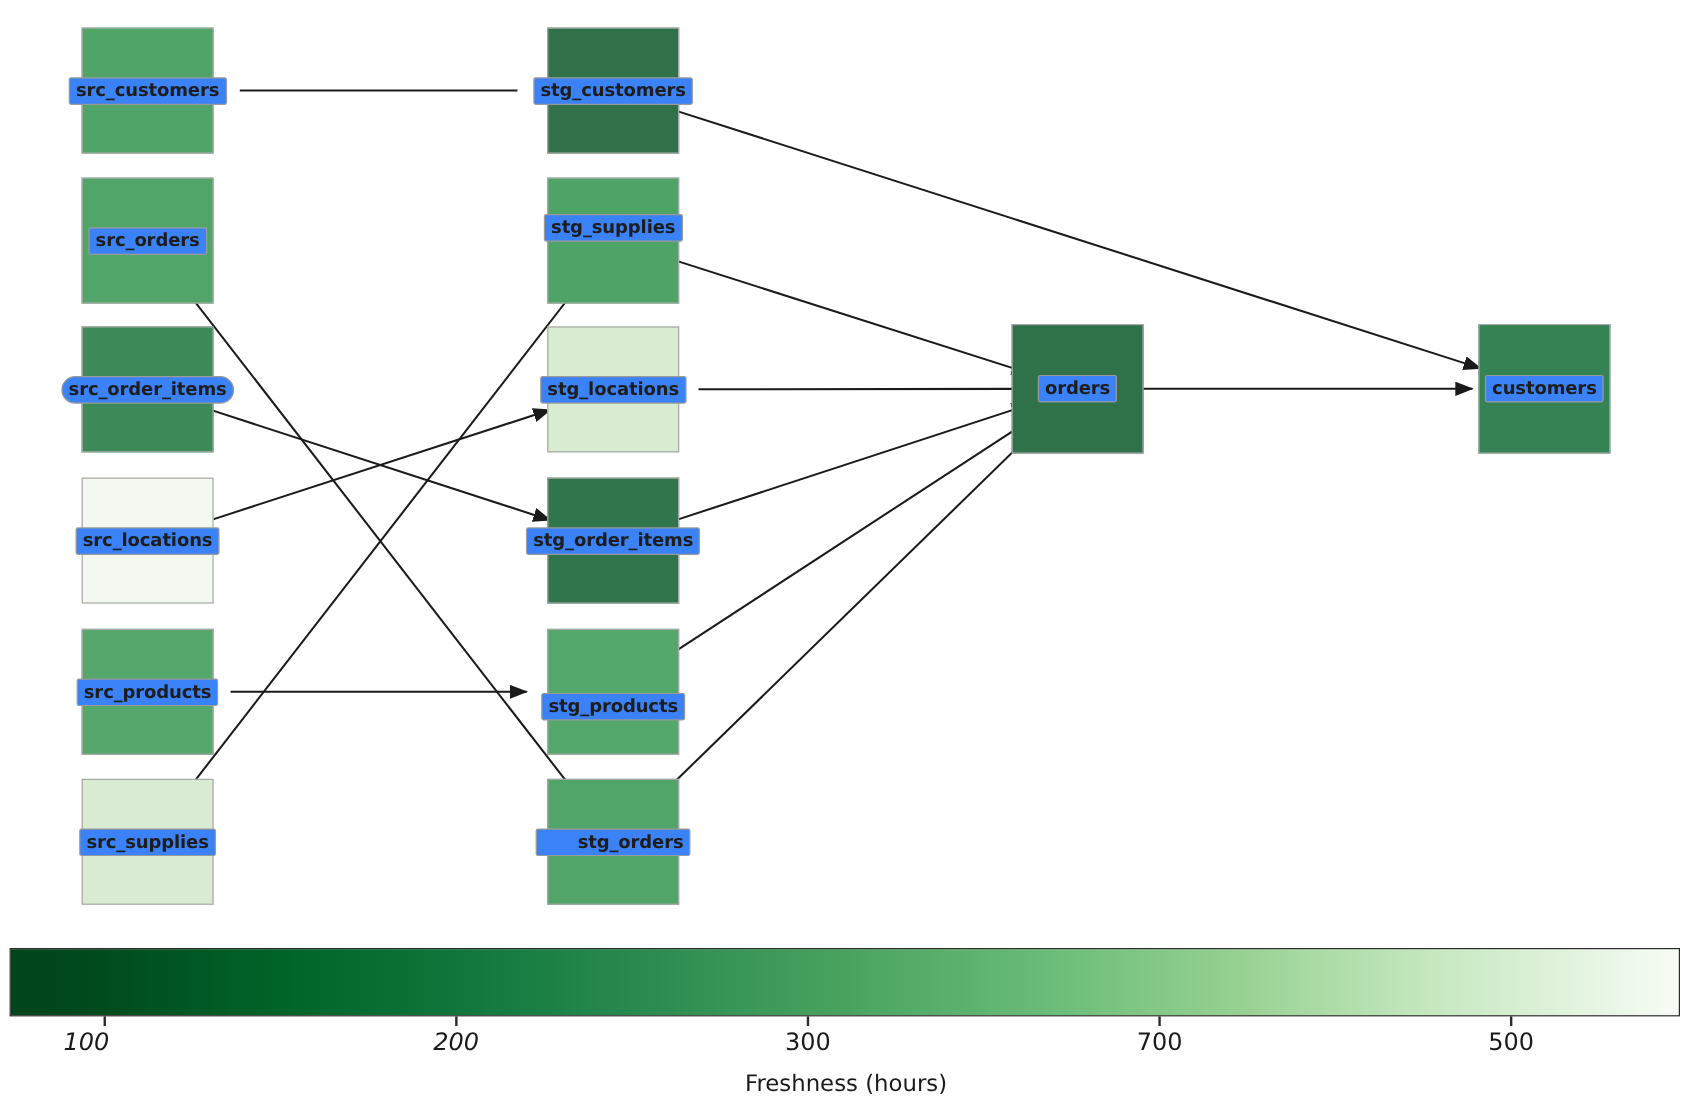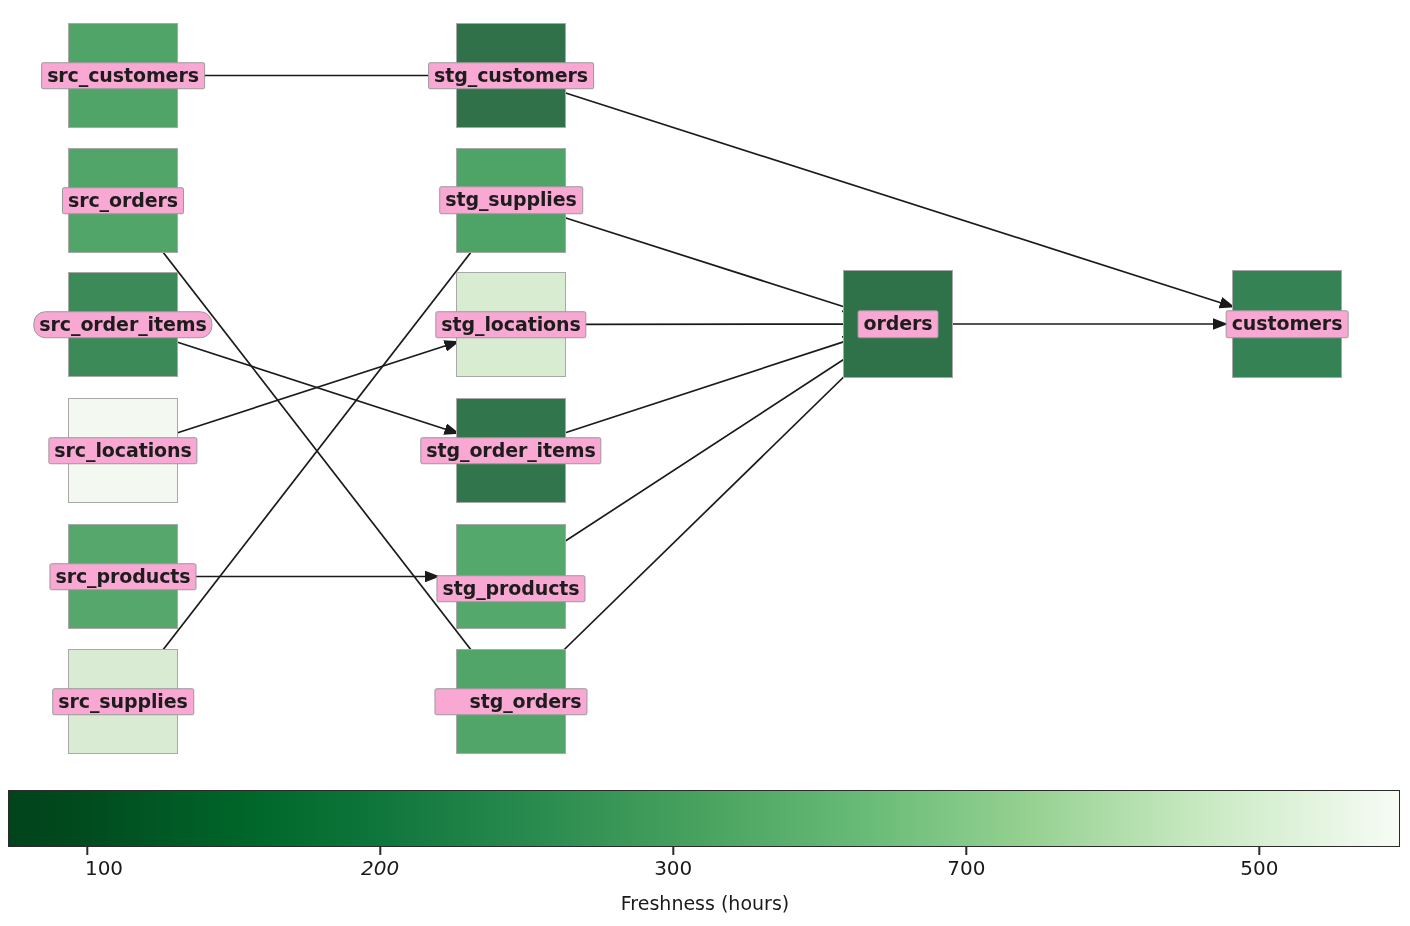--- a/index.html
+++ b/index.html
@@ -40,26 +40,26 @@
 
   .graph-node {
     position: absolute;
     box-sizing: border-box;
     border: 1.6px solid #a8a8a8;
   }
 
   .node-label {
     position: absolute;
     transform: translate(-50%, -50%);
-    background: #f9a8d4;
+    background: #3b82f6;
     border: 1.3px solid #9a9a9a;
     border-radius: 2px;
     padding: 2px 5px 3px 5px;
     font-family: "DejaVu Sans", sans-serif;
-    font-size: 19px;
+    font-size: 15px;
     font-weight: bold;
     color: #1d1d1d;
     white-space: nowrap;
     line-height: 1.08;
     letter-spacing: -0.1px;
   }
 
   
   #colorbar-wrap {
     position: absolute;
@@ -154,35 +154,35 @@
         <div class="graph-node" style="left: 1232px; top: 270px; width: 110px; height: 108px; background: rgb(53, 131, 85);"></div>
       </div>
     <div id="label-layer">
         <div class="node-label" style="left: 123px; top: 75.5px;">src_customers</div>
         <div class="node-label" style="left: 123px; top: 200.5px;">src_orders</div>
         <div class="node-label" style="left: 123px; top: 324.5px; border-radius: 12px;">src_order_items</div>
         <div class="node-label" style="left: 123px; top: 450.5px;">src_locations</div>
         <div class="node-label" style="left: 123px; top: 576.5px;">src_products</div>
         <div class="node-label" style="left: 123px; top: 701.5px;">src_supplies</div>
         <div class="node-label" style="left: 511px; top: 75.5px;">stg_customers</div>
-        <div class="node-label" style="left: 511px; top: 200px;">stg_supplies</div>
+        <div class="node-label" style="left: 511px; top: 190px;">stg_supplies</div>
         <div class="node-label" style="left: 511px; top: 324.5px;">stg_locations</div>
         <div class="node-label" style="left: 511px; top: 450.5px;">stg_order_items</div>
         <div class="node-label" style="left: 511px; top: 576.5px; margin-top: 12px;">stg_products</div>
         <div class="node-label" style="left: 511px; top: 701.5px; padding-left: 34px;">stg_orders</div>
         <div class="node-label" style="left: 898px; top: 324px;">orders</div>
         <div class="node-label" style="left: 1287px; top: 324px;">customers</div>
       </div>
   </div>
 
   <div id="colorbar-wrap">
     <div id="colorbar-gradient" style="background: linear-gradient(to right, rgb(0, 68, 27) 0%, rgb(0, 72, 29) 4%, rgb(0, 104, 42) 18%, rgb(16, 119, 60) 27%, rgb(42, 139, 79) 38%, rgb(73, 163, 95) 50%, rgb(105, 188, 119) 62%, rgb(152, 210, 147) 74%, rgb(197, 232, 191) 85%, rgb(227, 244, 223) 94%, rgb(247, 252, 245) 100%);"></div>
     <div id="colorbar-ticks">
         <div class="cb-tick" style="left: 87.1242px;"></div>
-        <div class="cb-ticklabel" style="left: 104px;">100</div>
+        <div class="cb-ticklabel" style="left: 72px; font-style: italic;">100</div>
         <div class="cb-tick" style="left: 380.177px;"></div>
         <div class="cb-ticklabel" style="left: 380.177px; font-style: italic;">200</div>
         <div class="cb-tick" style="left: 673.229px;"></div>
         <div class="cb-ticklabel" style="left: 673.229px;">300</div>
         <div class="cb-tick" style="left: 966.282px;"></div>
         <div class="cb-ticklabel" style="left: 966.282px;">700</div>
         <div class="cb-tick" style="left: 1259.33px;"></div>
         <div class="cb-ticklabel" style="left: 1259.33px;">500</div>
       </div>
     <div id="colorbar-axis-label">Freshness (hours)</div>

